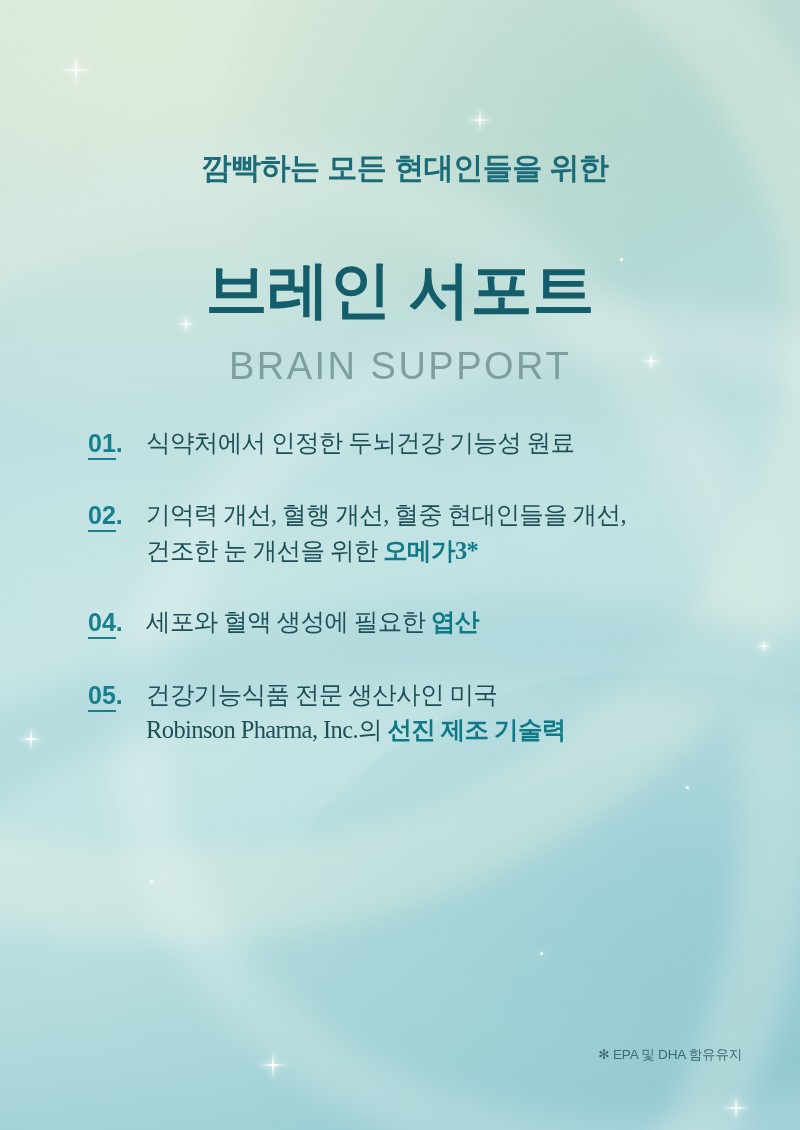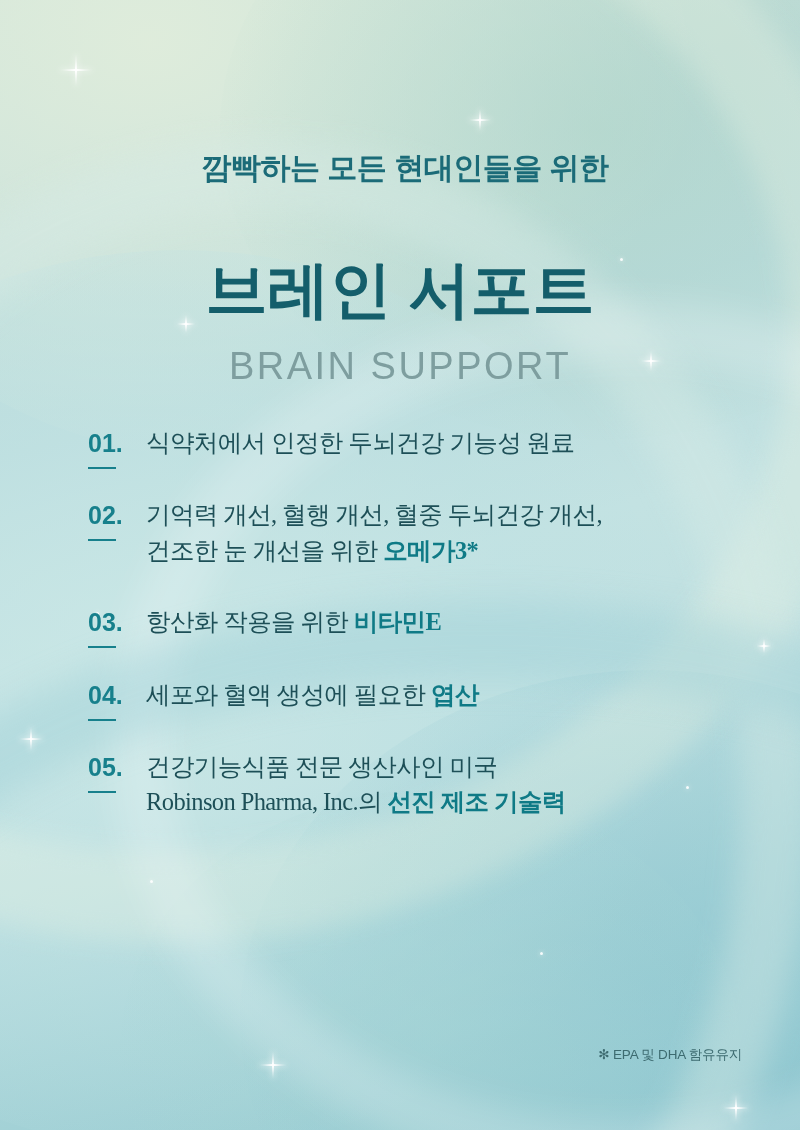--- a/index.html
+++ b/index.html
@@ -187,21 +187,21 @@
     width: 58px;
     font-size: 25px;
     font-weight: bold;
     color: #17808c;
     line-height: 1.45;
     position: relative;
     white-space: nowrap;
   }
   .num .nwrap {
     border-bottom: 2px solid #17808c;
-    padding-bottom: 10px;
+    padding-bottom: 1px;
   }
   .num .dot-after {
     color: #17808c;
     border: 0;
   }
 
   .text {
     flex: 1 1 auto;
     font-size: 24.5px;
     line-height: 1.45;
@@ -295,33 +295,25 @@
         <div class="text">
           <span class="plain">식약처에서 인정한 두뇌건강 기능성 원료</span><br>
         </div>
       </div>
 
       <div class="item">
         <div class="num">
           <span class="nwrap">02</span><span class="dot-after">.</span>
         </div>
         <div class="text">
-          <span class="plain">기억력 개선, 혈행 개선, 혈중 두뇌건강 개선,</span><br>
+          <span class="plain">기억력 개선, 혈행 개선, 혈중 현대인들을 개선,</span><br>
           <span class="plain">건조한 눈 개선을 위한 </span><span class="hl">오메가3*</span>
         </div>
       </div>
 
-      <div class="item">
-        <div class="num">
-          <span class="nwrap">03</span><span class="dot-after">.</span>
-        </div>
-        <div class="text">
-          <span class="plain">항산화 작용을 위한 </span><span class="hl">비타민E</span>
-        </div>
-      </div>
 
       <div class="item">
         <div class="num">
           <span class="nwrap">04</span><span class="dot-after">.</span>
         </div>
         <div class="text">
           <span class="plain">세포와 혈액 생성에 필요한 </span><span class="hl">엽산</span>
         </div>
       </div>
 

